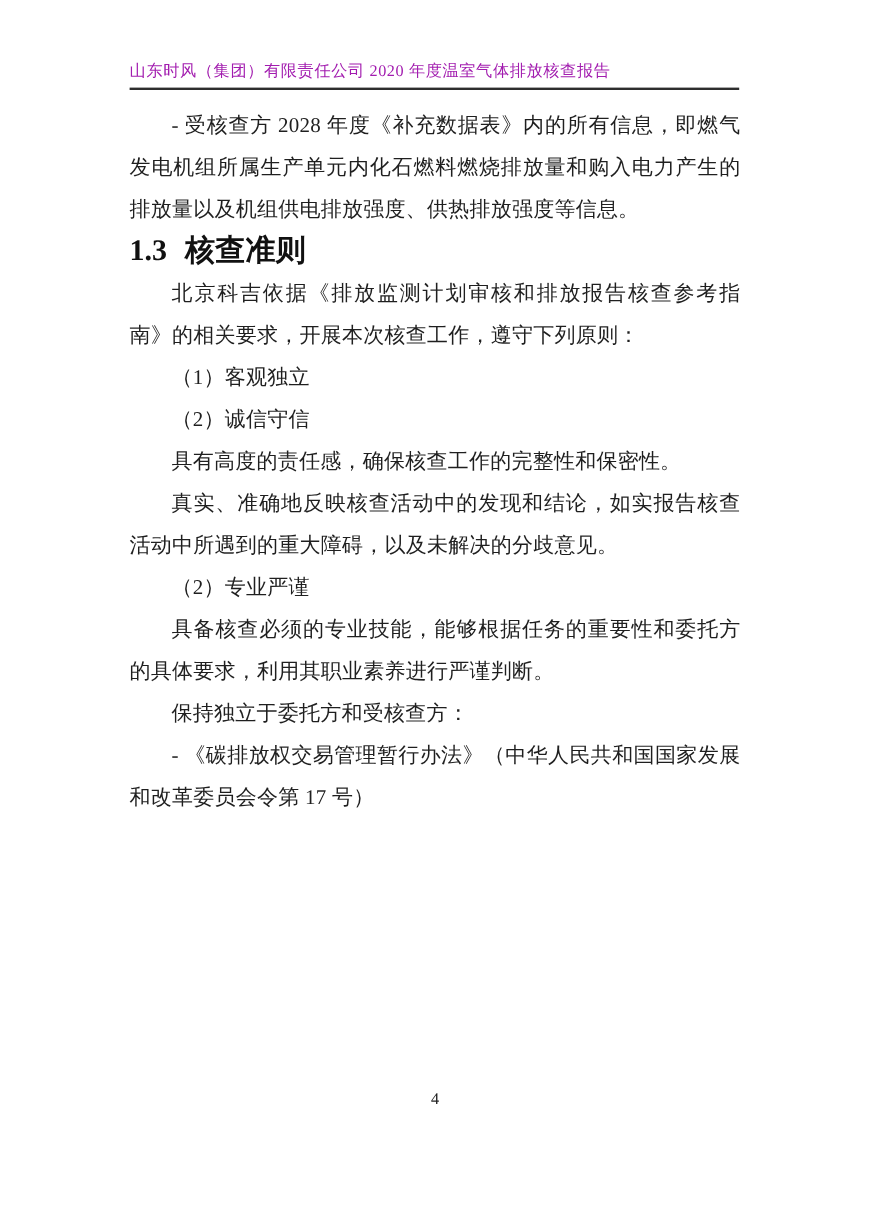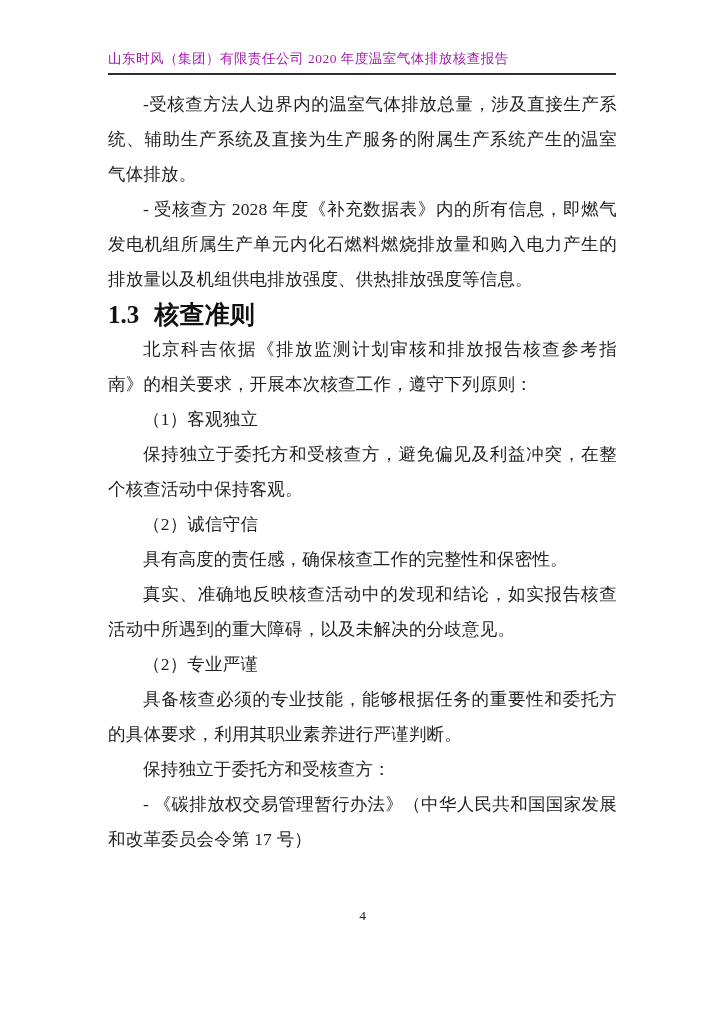--- a/index.html
+++ b/index.html
@@ -67,30 +67,28 @@
 </style>
 </head>
 <body>
 
 <div class="page">
 
   <div class="doc-header">山东时风（集团）有限责任公司 2020 年度温室气体排放核查报告</div>
 
   <div class="doc-content">
 
-    <p>-受核查方法人边界内的温室气体排放总量，涉及直接生产系统、辅助生产系统及直接为生产服务的附属生产系统产生的温室气体排放。</p>
 
     <p>- 受核查方 2028 年度《补充数据表》内的所有信息，即燃气发电机组所属生产单元内化石燃料燃烧排放量和购入电力产生的排放量以及机组供电排放强度、供热排放强度等信息。</p>
 
     <h2 class="section-heading"><span class="sec-num">1.3</span><span>核查准则</span></h2>
 
     <p>北京科吉依据《排放监测计划审核和排放报告核查参考指南》的相关要求，开展本次核查工作，遵守下列原则：</p>
 
     <p>（1）客观独立</p>
-    <p>保持独立于委托方和受核查方，避免偏见及利益冲突，在整个核查活动中保持客观。</p>
 
     <p>（2）诚信守信</p>
     <p>具有高度的责任感，确保核查工作的完整性和保密性。</p>
 
     <p>真实、准确地反映核查活动中的发现和结论，如实报告核查活动中所遇到的重大障碍，以及未解决的分歧意见。</p>
 
     <p>（2）专业严谨</p>
     <p>具备核查必须的专业技能，能够根据任务的重要性和委托方的具体要求，利用其职业素养进行严谨判断。</p>
 
     <p>保持独立于委托方和受核查方：</p>

